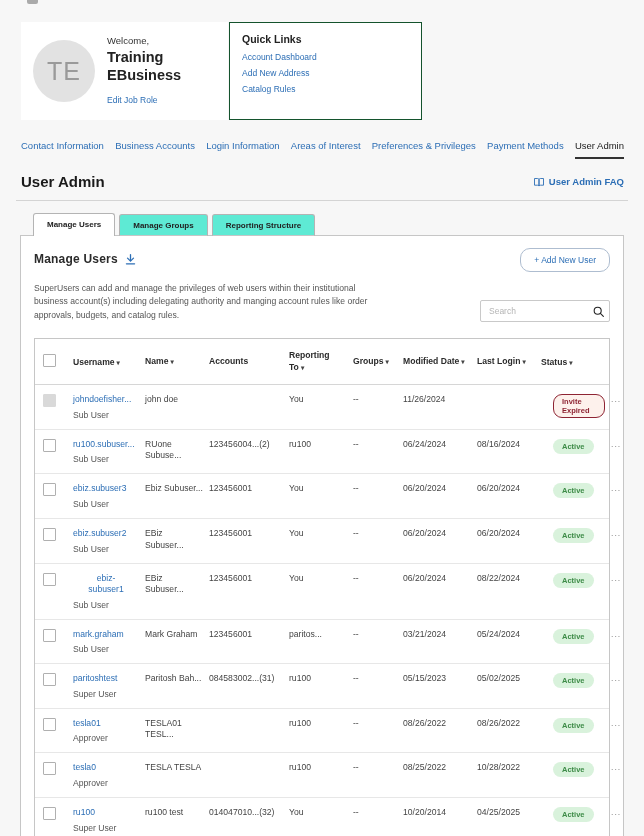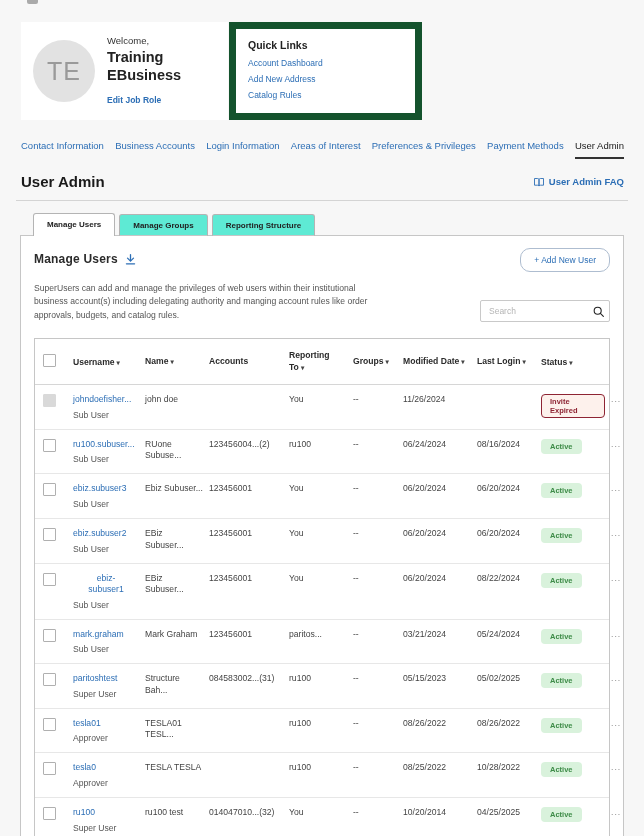--- a/index.html
+++ b/index.html
@@ -16,22 +16,22 @@
     background:#6b6b6b; opacity:.55; border-radius:0 0 2px 2px; }
 
   
   .top-cards { display:flex; margin:22px 0 0 21px; }
   .profile-card { width:207px; height:98px; background:#fff; display:flex; align-items:center; padding:10px 8px 10px 12px; }
   .avatar { width:62px; height:62px; border-radius:50%; background:#e2e2e2; color:#9a9a9a;
     display:flex; align-items:center; justify-content:center; font-size:25px; letter-spacing:1px; flex:0 0 62px; }
   .profile-text { margin-left:12px; }
   .welcome { font-size:9.5px; color:#333; margin-bottom:2px; }
   .profile-name { font-size:14.5px; font-weight:bold; color:#222; line-height:1.25; white-space:pre-line; margin-bottom:5px; }
-  .edit-job { font-size:8.5px; display:inline-block;font-weight:bold; }
-  .quicklinks-card { width:193px; height:98px; background:#fff; border:7px solid #14532d; padding:10px 12px; margin-left:1px; }
+  .edit-job { font-size:8.5px; display:inline-block; }
+  .quicklinks-card { width:193px; height:98px; background:#fff; border:1px solid #14532d; padding:10px 12px; margin-left:1px; }
   .ql-title { font-size:10.5px; font-weight:bold; color:#222; margin-bottom:7px; }
   .ql-link { display:block; font-size:8.5px; margin-bottom:6px; }
 
   
   .nav-tabs { display:flex; justify-content:space-between; margin:20px 20px 0 21px; }
   .nav-tab { font-size:9.5px; color:#2c6eb5; padding-bottom:6px; }
   .nav-tab.active { color:#1a1a1a; border-bottom:2px solid #333; }
 
   
   .page-head { display:flex; justify-content:space-between; align-items:center; margin:14px 20px 0 21px; }
@@ -78,21 +78,21 @@
   .c-mod    { flex:0 0 74px; }
   .c-login  { flex:0 0 64px; }
   .c-status { flex:0 0 70px; }
   .c-actions{ flex:1 1 auto; text-align:right; color:#8a8a8a; letter-spacing:1px; cursor:pointer; padding-right:2px; }
   .checkbox { display:inline-block; width:13px; height:13px; border:1px solid #b0b0b0; border-radius:1px; background:#fff; cursor:pointer; }
   .checkbox.disabled { background:#d9d9d9; border-color:#d9d9d9; }
   .trow { display:flex; align-items:flex-start; padding:9px 6px 9px 8px; border-bottom:1px solid #e7e7e7; min-height:40px; color:#444; }
   .uname { font-size:8.6px; white-space:pre-line; line-height:1.35; }
   .role { color:#555; margin-top:4px; }
   .c-name, .c-acct, .c-rep, .c-grp, .c-mod, .c-login { white-space:pre-line; line-height:1.35; }
-  .badge { display:inline-block; font-size:7.5px; font-weight:bold; border-radius:4px; padding:3px 9px; }
+  .badge { display:inline-block; font-size:7.5px; font-weight:bold; border-radius:9px; padding:3px 9px;margin-left:12px; }
   .badge-active { background:#d9f2dc; color:#3d8b47; }
   .badge-expired { background:#fdf1ec; color:#8e2433; border:1.5px solid #8e2433; padding:2px 8px; }
 </style>
 </head>
 <body>
 
 <div class="page">
   <div class="top-smudge"></div>
 
   <div class="top-cards">
@@ -279,21 +279,21 @@
     <div class="cell c-login">05/24/2024</div>
     <div class="cell c-status"><span class="badge badge-active">Active</span></div>
     <div class="cell c-actions">...</div>
   </div>
           <div class="trow">
     <div class="cell c-check"><span class="checkbox"></span></div>
     <div class="cell c-user">
       <a class="link uname">paritoshtest</a>
       <div class="role">Super User</div>
     </div>
-    <div class="cell c-name">Structure Bah...</div>
+    <div class="cell c-name">Paritosh Bah...</div>
     <div class="cell c-acct">084583002...(31)</div>
     <div class="cell c-rep">ru100</div>
     <div class="cell c-grp">--</div>
     <div class="cell c-mod">05/15/2023</div>
     <div class="cell c-login">05/02/2025</div>
     <div class="cell c-status"><span class="badge badge-active">Active</span></div>
     <div class="cell c-actions">...</div>
   </div>
           <div class="trow">
     <div class="cell c-check"><span class="checkbox"></span></div>

